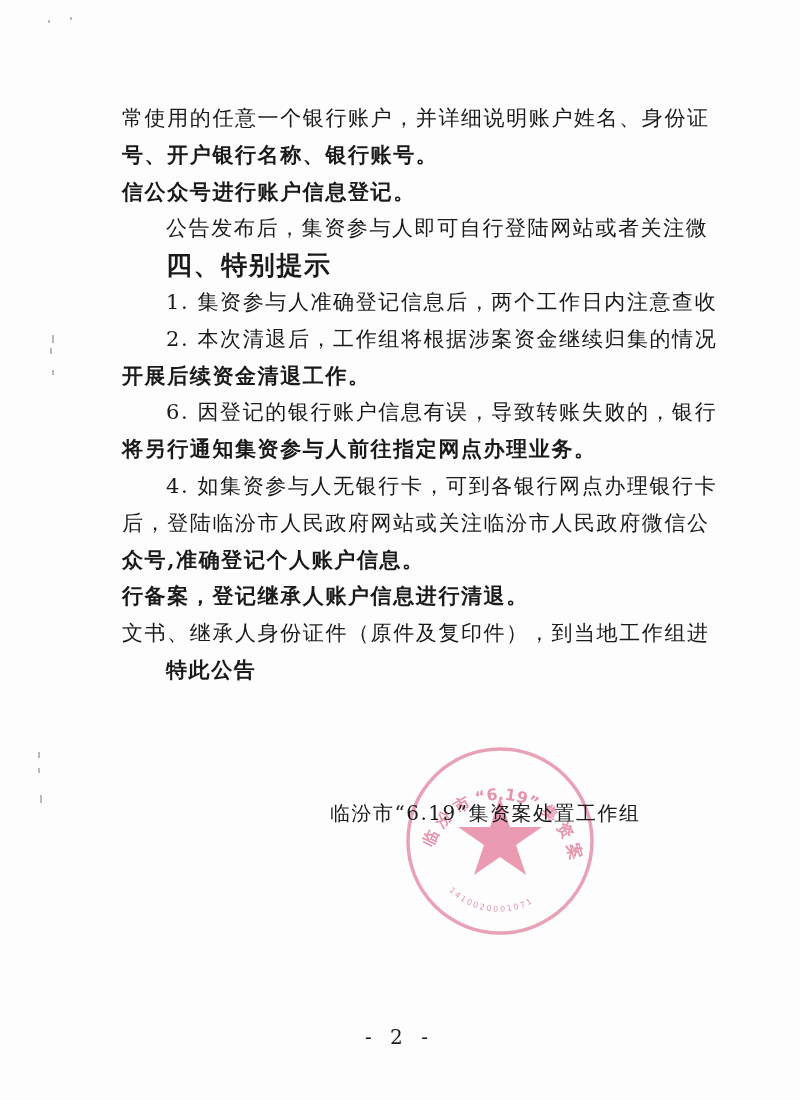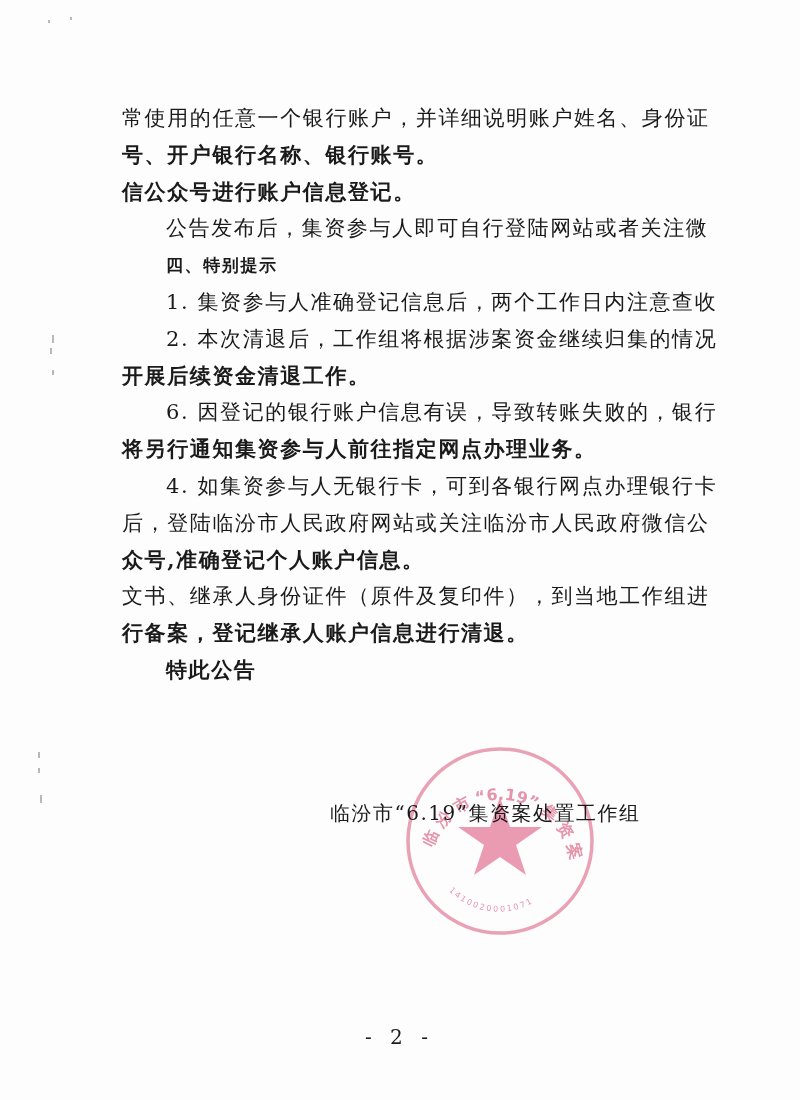--- a/index.html
+++ b/index.html
@@ -8,21 +8,21 @@
     font-family:"DejaVu Serif","Liberation Serif",serif; color:#1a1a1a;
   }
   .page { position:absolute; left:0; top:0; width:800px; height:1100px; background:#fdfdfd; }
   .body-text { position:absolute; left:122px; top:100px; width:540px; }
   .line {
     height:36.8px; line-height:36.8px; font-size:21px; white-space:nowrap;
     letter-spacing:1.6px; text-align:justify; text-align-last:justify;
   }
   .line.short { text-align-last:left;font-weight:bold; }
   .indent { padding-left:44px; }
-  .heading { font-family:"DejaVu Sans","Liberation Sans",sans-serif; font-weight:bold; font-size:17px; }
+  .heading { font-family:"DejaVu Sans","Liberation Sans",sans-serif; font-weight:bold; font-size:26px; }
   .sig-org { position:absolute; left:330px; top:800px; font-size:20px; letter-spacing:1.5px; white-space:nowrap; }
   .sig-date { position:absolute; left:412px; top:838px; font-size:21px; letter-spacing:1.5px; white-space:nowrap; }
   .stamp { position:absolute; left:404px; top:745px; width:192px; height:192px; }
   .pagenum { position:absolute; left:365px; top:1025px; font-size:20px; letter-spacing:6px; }
   .scanmark { position:absolute; width:2px; height:3px; background:#b8b8b8; }
 </style>
 </head>
 <body>
 
 <div class="page">
@@ -43,22 +43,22 @@
     <div class="line indent">公告发布后，集资参与人即可自行登陆网站或者关注微</div>
     <div class="line short indent heading">四、特别提示</div>
     <div class="line indent">1. 集资参与人准确登记信息后，两个工作日内注意查收</div>
     <div class="line indent">2. 本次清退后，工作组将根据涉案资金继续归集的情况</div>
     <div class="line short">开展后续资金清退工作。</div>
     <div class="line indent">6. 因登记的银行账户信息有误，导致转账失败的，银行</div>
     <div class="line short">将另行通知集资参与人前往指定网点办理业务。</div>
     <div class="line indent">4. 如集资参与人无银行卡，可到各银行网点办理银行卡</div>
     <div class="line">后，登陆临汾市人民政府网站或关注临汾市人民政府微信公</div>
     <div class="line short">众号,准确登记个人账户信息。</div>
+    <div class="line short">行备案，登记继承人账户信息进行清退。</div>
     <div class="line">文书、继承人身份证件（原件及复印件），到当地工作组进</div>
-    <div class="line short">行备案，登记继承人账户信息进行清退。</div>
     <div class="line short indent">特此公告</div>
   </div>
 
   <svg class="stamp" viewBox="0 0 192 192">
     <circle cx="96" cy="96" r="92" fill="none" stroke="#e590a8" stroke-width="3.5" opacity="0.85"></circle>
     <polygon points="96,52 106,82 138,82 112,100 122,130 96,112 70,130 80,100 54,82 86,82" fill="#e68aa4" opacity="0.85"></polygon>
     <path id="sealArcTop" d="M 26 110 A 72 72 0 0 1 166 110" fill="none"></path>
     <text font-size="16" fill="#e07a96" opacity="0.8" font-family="DejaVu Sans, sans-serif" font-weight="bold">
       <textPath href="#sealArcTop" startOffset="4%">临 汾 市 “6.19” 集 资 案 处 置 工 作 组</textPath>
     </text>

